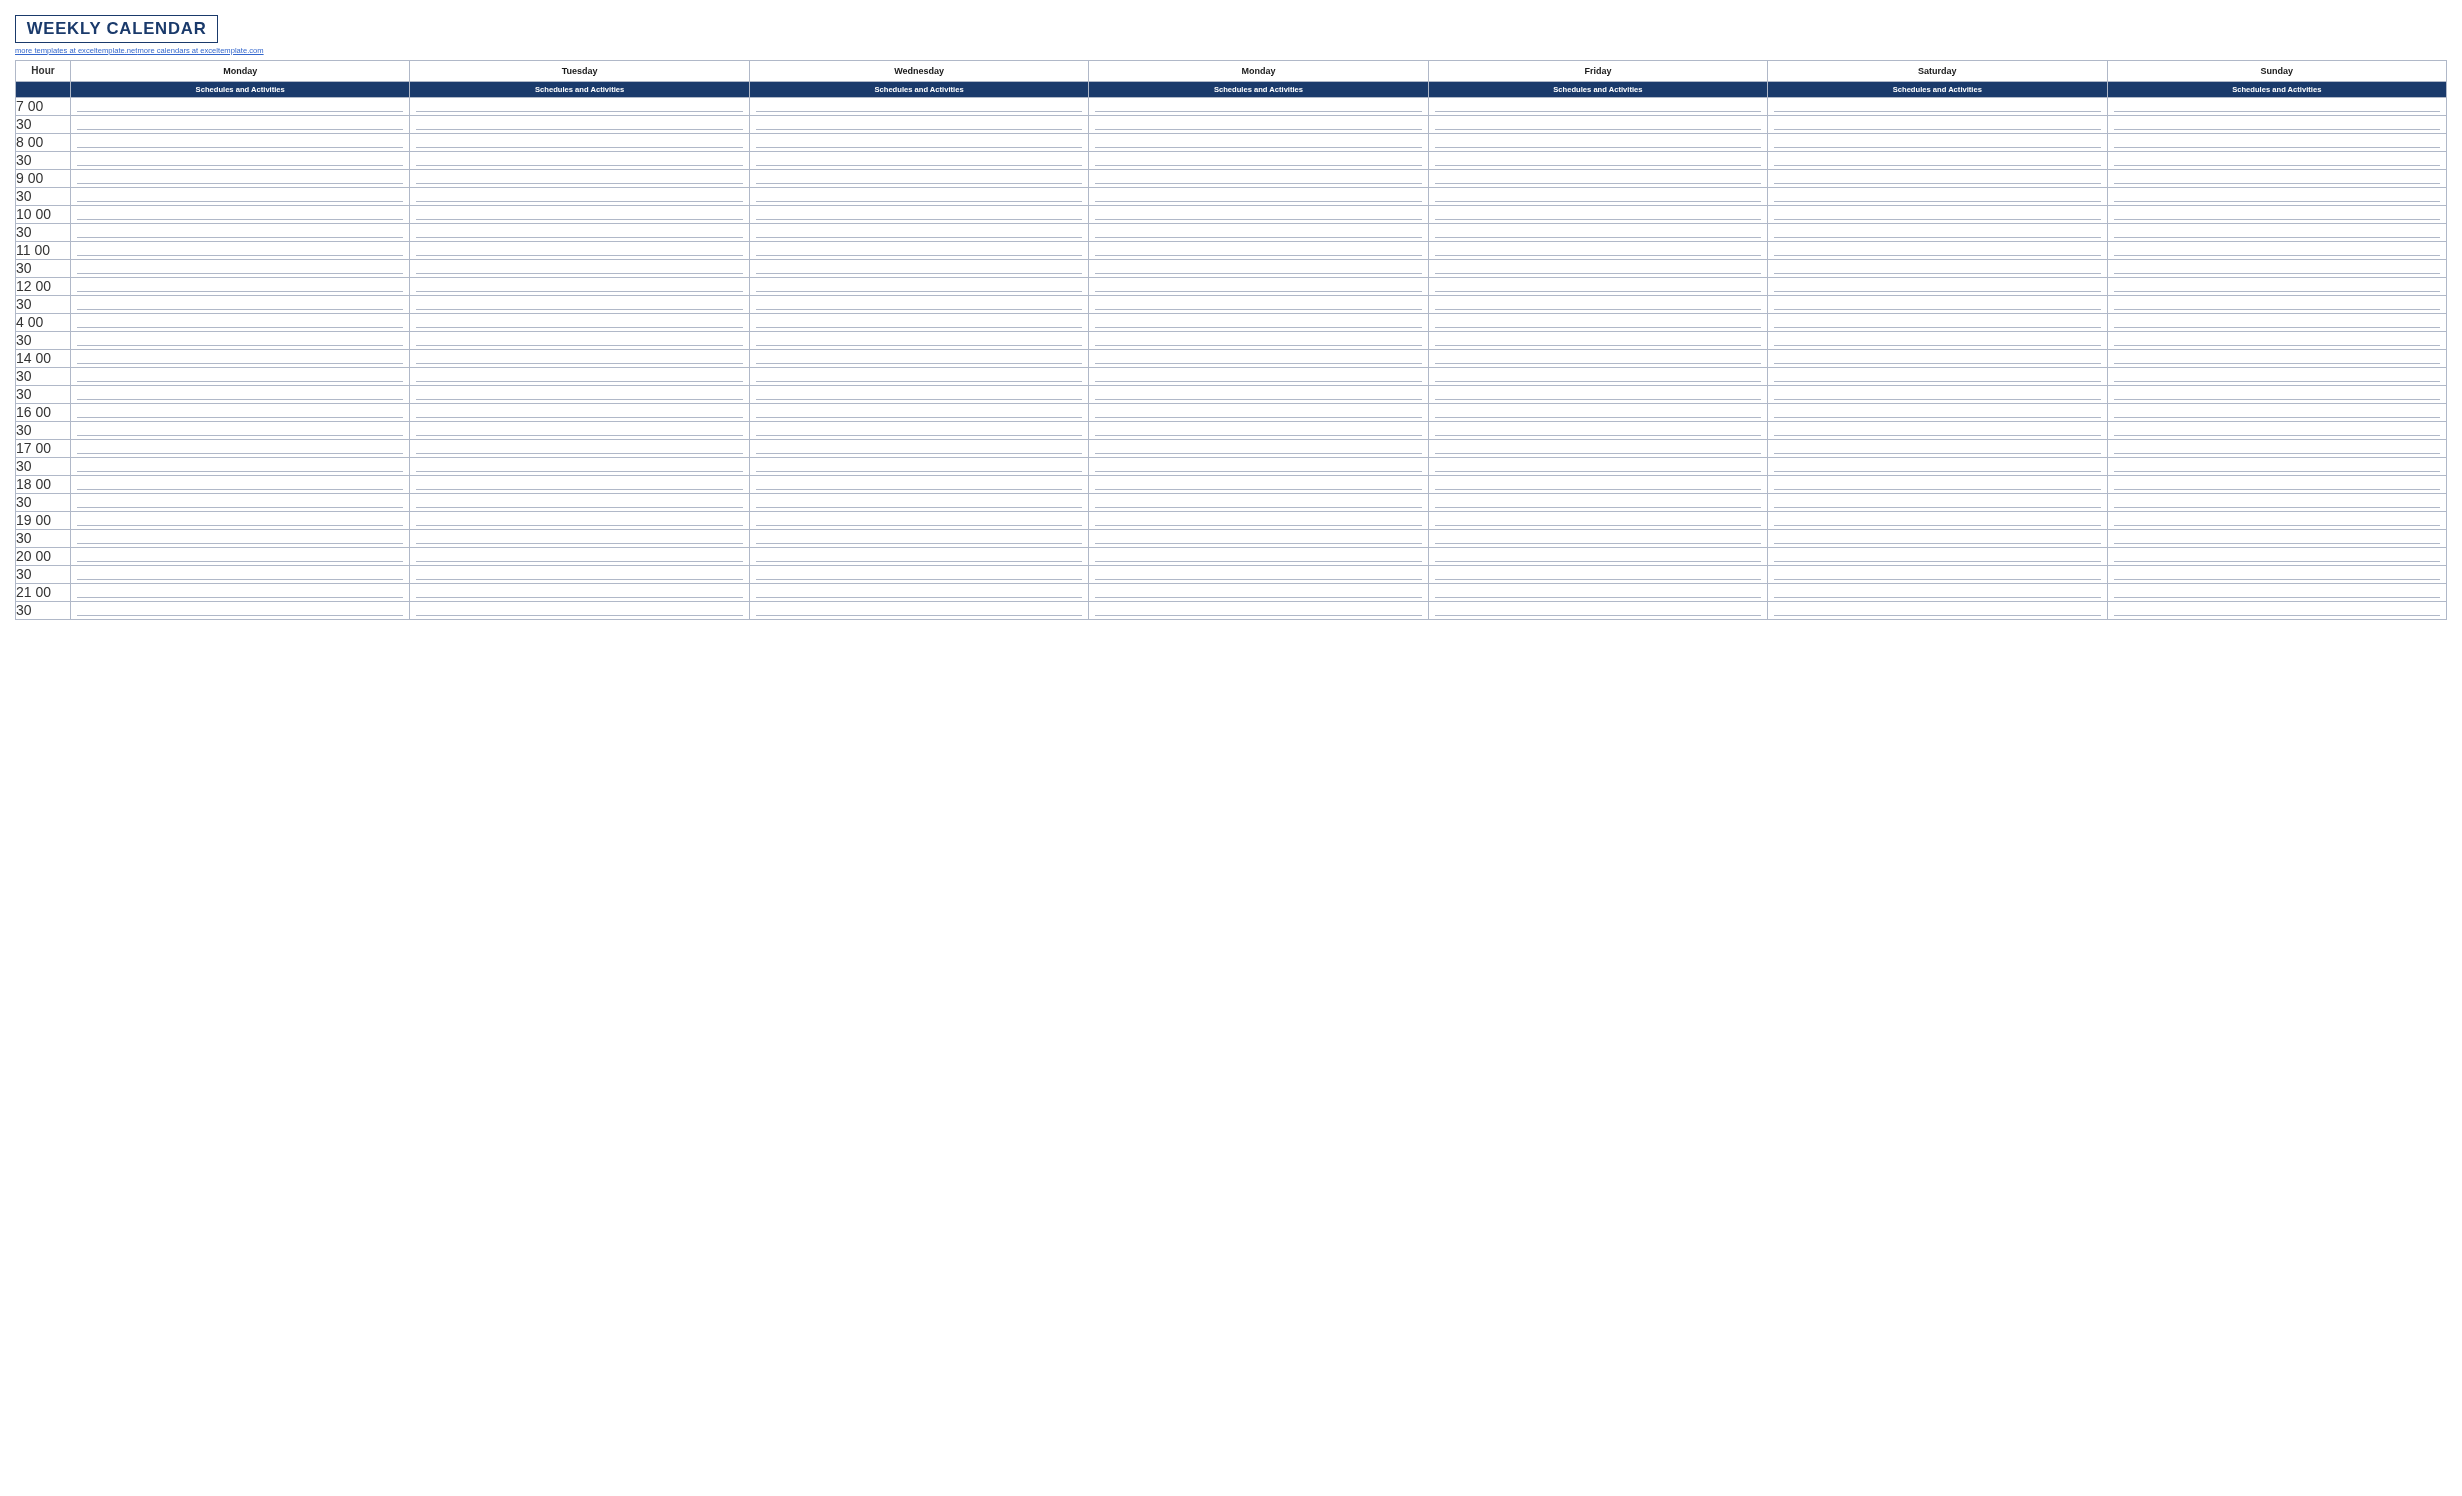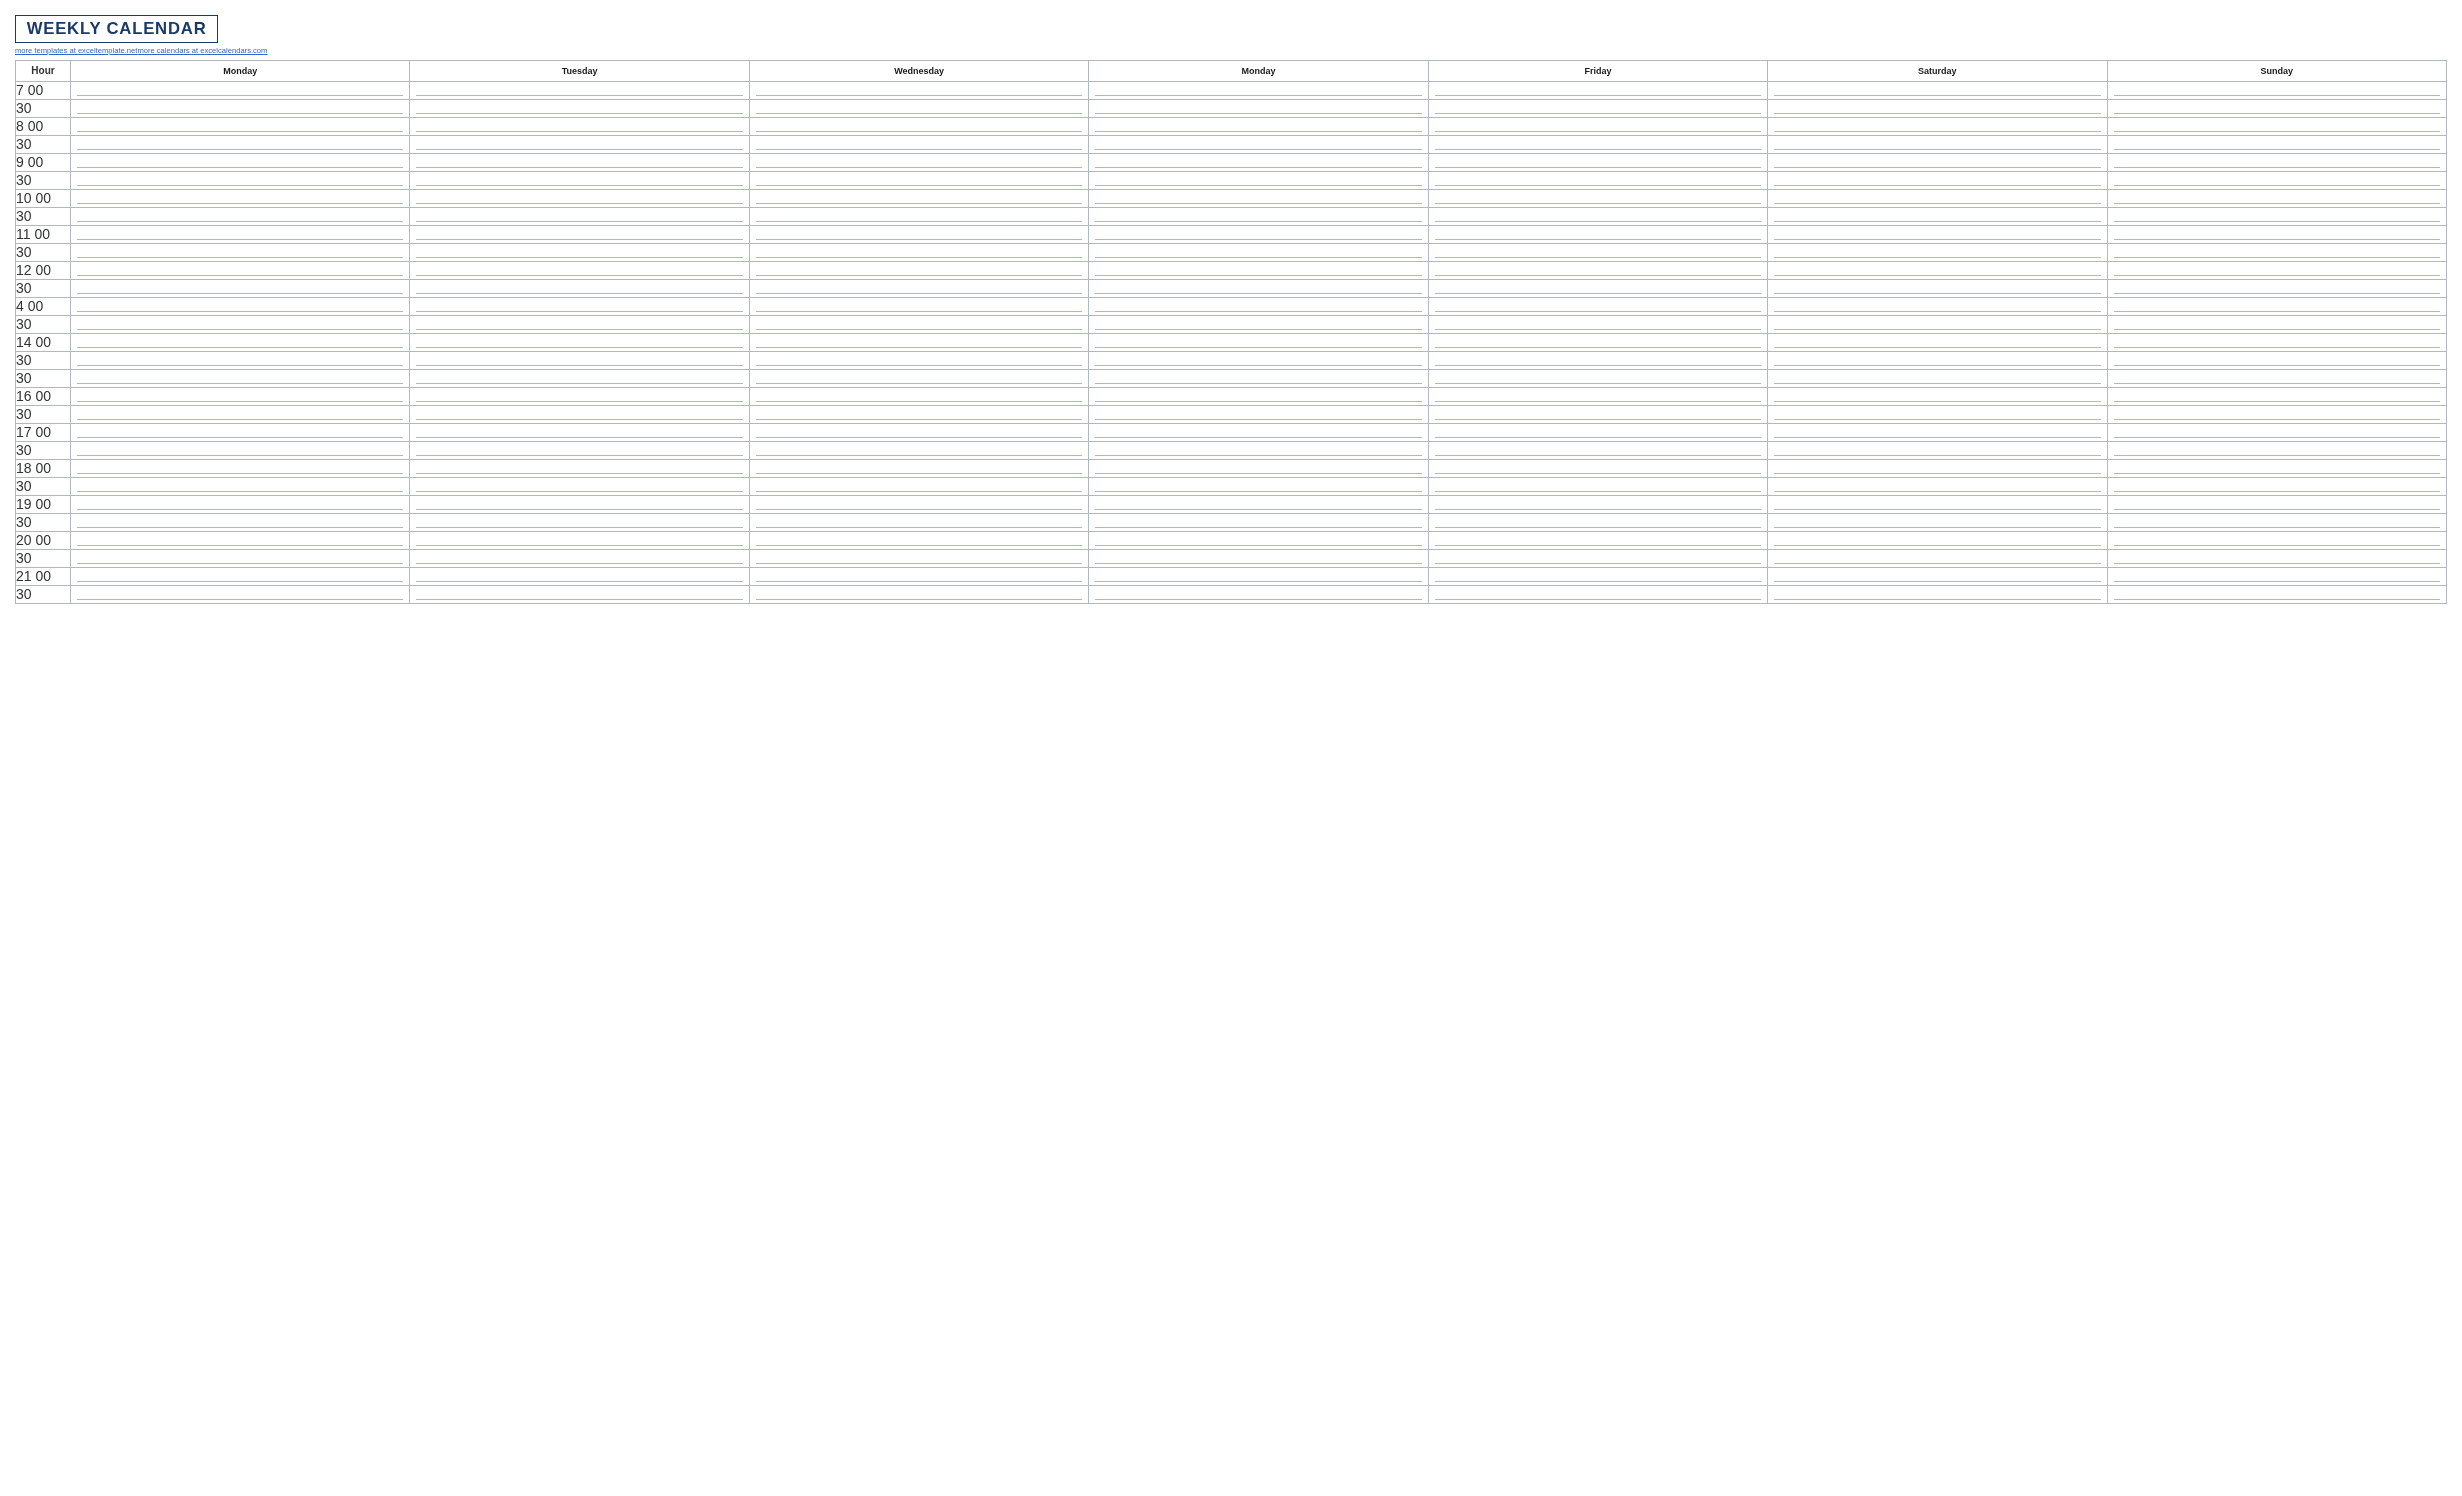--- a/index.html
+++ b/index.html
@@ -108,35 +108,45 @@
 <body>
 
 <div class="page-header">
   <div class="title-area">
     <div class="page-title">WEEKLY CALENDAR</div>
   </div>
 </div>
 
 <div class="links-row">
   <span class="link-text">more templates at exceltemplate.net</span>
-  <span class="link-text">more calendars at excelcalendars.com</span>
+  <span class="link-text">more calendars at exceltemplate.com</span>
 </div>
 
 <table class="calendar-table">
   <thead>
     <tr class="header-row">
       <th class="hour-header">Hour</th>
       <th>Monday</th>
       <th>Tuesday</th>
       <th>Wednesday</th>
       <th>Monday</th>
       <th>Friday</th>
       <th>Saturday</th>
       <th>Sunday</th>
     </tr>
+    <tr class="subheader-row">
+      <th class="hour-sub"></th>
+      <th>Schedules and Activities</th>
+      <th>Schedules and Activities</th>
+      <th>Schedules and Activities</th>
+      <th>Schedules and Activities</th>
+      <th>Schedules and Activities</th>
+      <th>Schedules and Activities</th>
+      <th>Schedules and Activities</th>
+    </tr>
   </thead>
   <tbody id="calendar-body">
   <tr class="time-row on-hour">
         <td class="time-cell">7  00</td>
         <td class="activity-cell">
           <div class="activity-line"></div>
         </td>
         <td class="activity-cell">
           <div class="activity-line"></div>
         </td>

